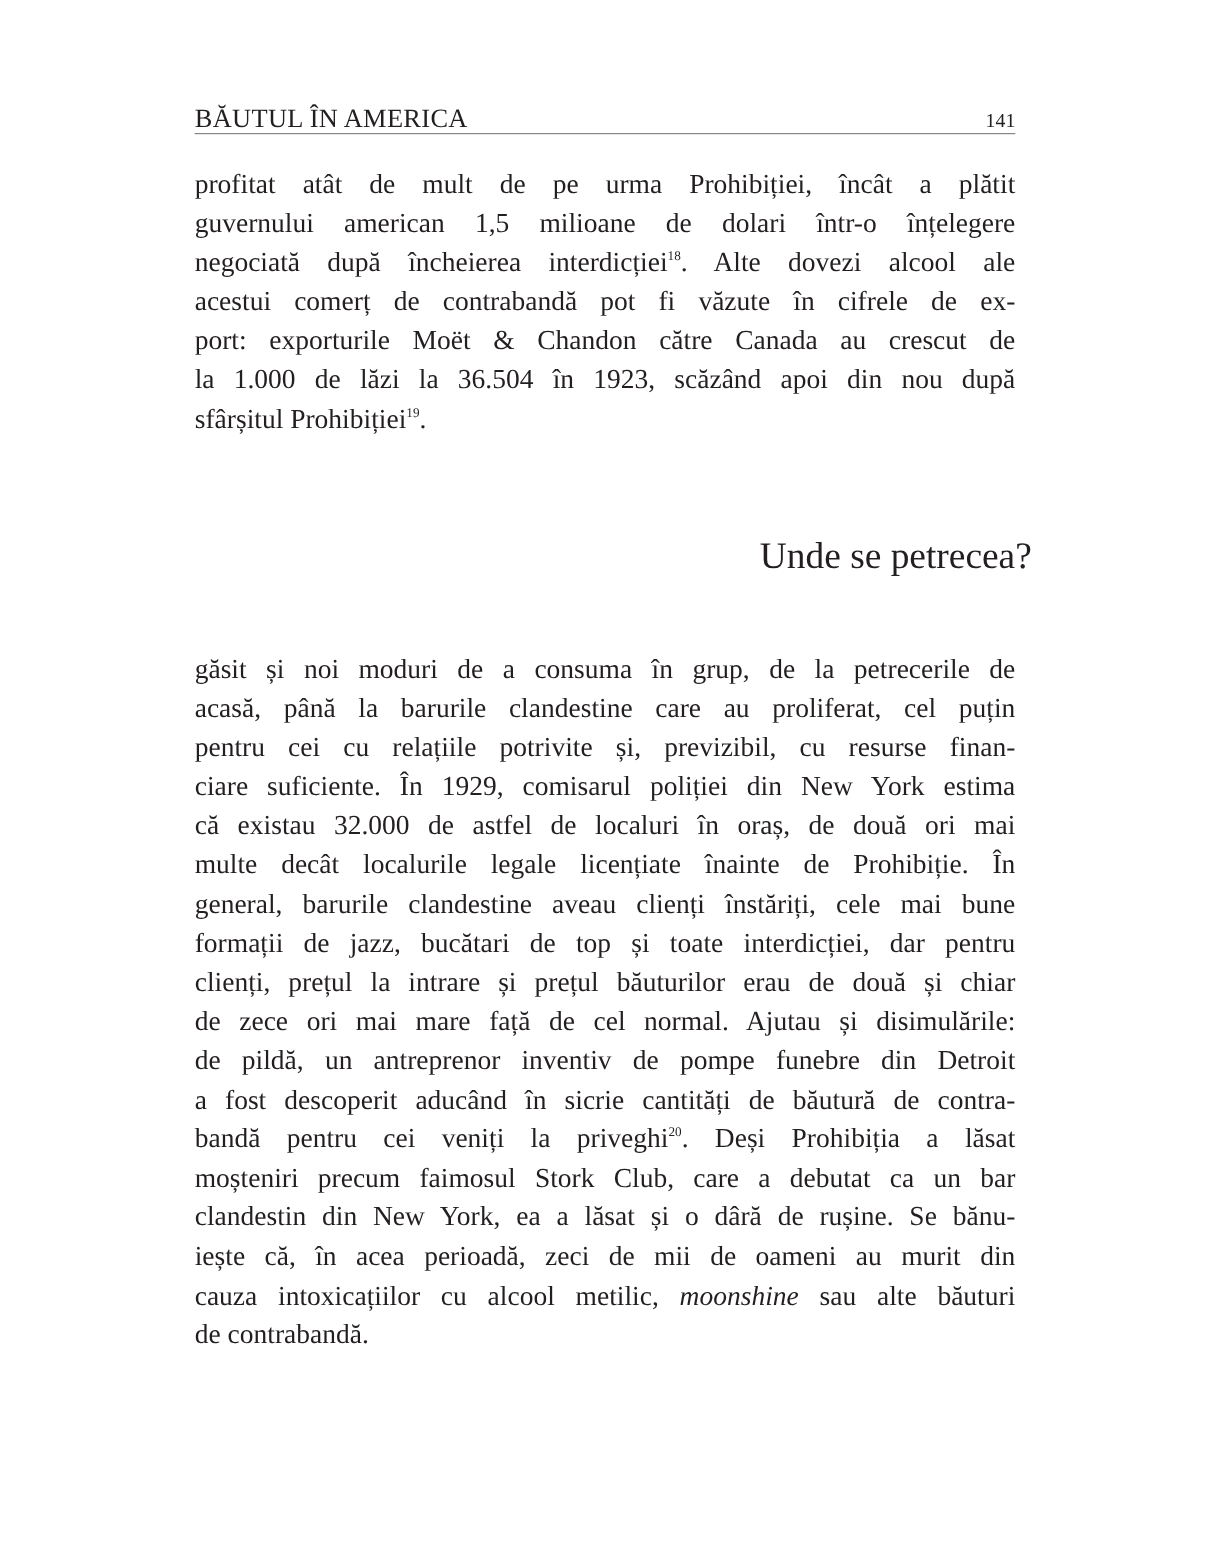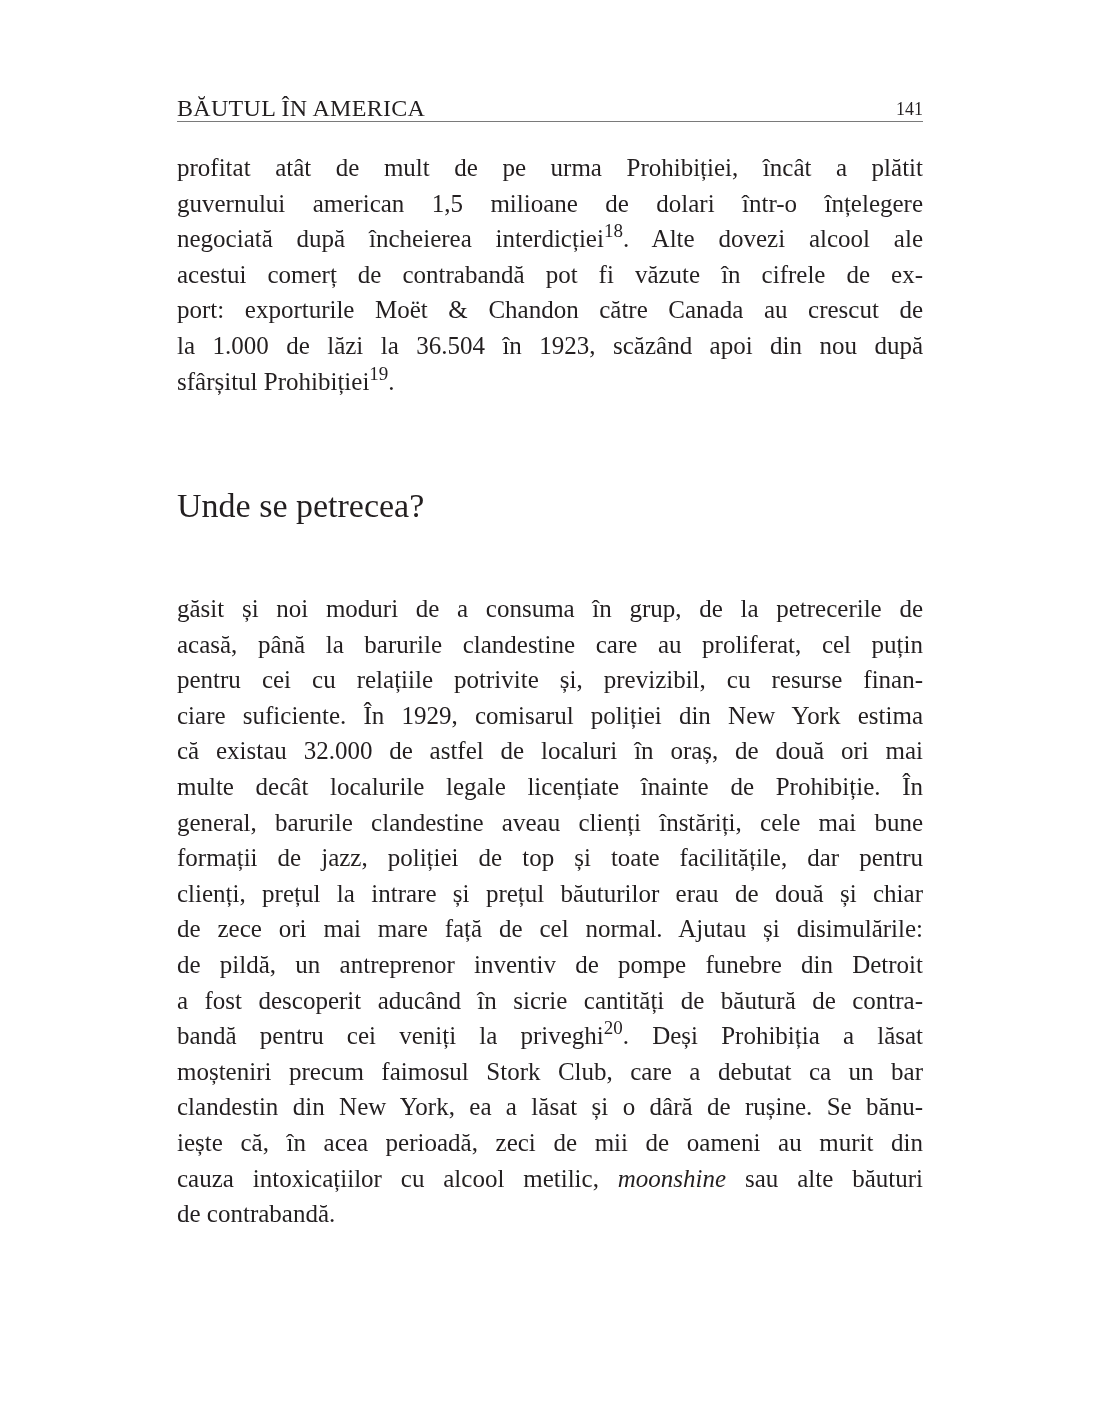--- a/index.html
+++ b/index.html
@@ -4,22 +4,22 @@
 <style>
   html, body { margin: 0; padding: 0; background: #ffffff; }
   body { width: 1100px; height: 1422px; position: relative; overflow: hidden; color: #231f20; }
   .page { position: absolute; left: 177px; top: 0; width: 746px; font-family: "Liberation Serif", "DejaVu Serif", serif; }
   .running-head { position: absolute; left: 0; top: 95px; width: 746px; height: 26px; border-bottom: 1px solid #7a7a7a; }
   .running-title { position: absolute; left: 0; width: 746px; top: 0; text-align: left; font-size: 24px; letter-spacing: 0.3px; }
   .page-number { position: absolute; right: 0; top: 4px; font-size: 18px; }
   .para { position: absolute; left: 0; width: 746px; font-size: 25px; line-height: 35.6px; margin: 0; }
   .line { display: block; height: 35.6px; white-space: nowrap; text-align: justify; text-align-last: justify; }
   .line.last { text-align-last: left; }
-  sup { font-size: 19px; line-height: 0; vertical-align: 10px; }
-  .heading { position: absolute; left: 0; width: 746px; top: 487px; text-align: left; font-size: 34px; font-weight: normal; margin: 0; }
+  sup { font-size: 12px; line-height: 0; vertical-align: 10px; }
+  .heading { position: absolute; left: 15px; width: 746px; top: 487px; text-align: right; font-size: 34px; font-weight: normal; margin: 0; }
   .p1 { top: 150px; }
   .p2 { top: 591px; }
   em { font-style: italic; }
 </style>
 </head>
 <body>
 
 <div class="page">
 
   <div class="running-head">
@@ -40,21 +40,21 @@
   <h2 class="heading">Unde se petrecea?</h2>
 
   <p class="para p2">
     <span class="line">găsit și noi moduri de a consuma în grup, de la petrecerile de</span>
     <span class="line">acasă, până la barurile clandestine care au proliferat, cel puțin</span>
     <span class="line">pentru cei cu relațiile potrivite și, previzibil, cu resurse finan-</span>
     <span class="line">ciare suficiente. În 1929, comisarul poliției din New York estima</span>
     <span class="line">că existau 32.000 de astfel de localuri în oraș, de două ori mai</span>
     <span class="line">multe decât localurile legale licențiate înainte de Prohibiție. În</span>
     <span class="line">general, barurile clandestine aveau clienți înstăriți, cele mai bune</span>
-    <span class="line">formații de jazz, poliției de top și toate facilitățile, dar pentru</span>
+    <span class="line">formații de jazz, bucătari de top și toate interdicției, dar pentru</span>
     <span class="line">clienți, prețul la intrare și prețul băuturilor erau de două și chiar</span>
     <span class="line">de zece ori mai mare față de cel normal. Ajutau și disimulările:</span>
     <span class="line">de pildă, un antreprenor inventiv de pompe funebre din Detroit</span>
     <span class="line">a fost descoperit aducând în sicrie cantități de băutură de contra-</span>
     <span class="line"><span style="white-space: pre;">bandă pentru cei veniți la priveghi</span><sup>20</sup><span style="white-space: pre;">. Deși Prohibiția a lăsat</span></span>
     <span class="line">moșteniri precum faimosul Stork Club, care a debutat ca un bar</span>
     <span class="line">clandestin din New York, ea a lăsat și o dâră de rușine. Se bănu-</span>
     <span class="line">iește că, în acea perioadă, zeci de mii de oameni au murit din</span>
     <span class="line"><span style="white-space: pre;">cauza intoxicațiilor cu alcool metilic, </span><em style="white-space: pre;">moonshine</em><span style="white-space: pre; margin-top: 20px;"> sau alte băuturi</span></span>
     <span class="line last">de contrabandă.</span>

